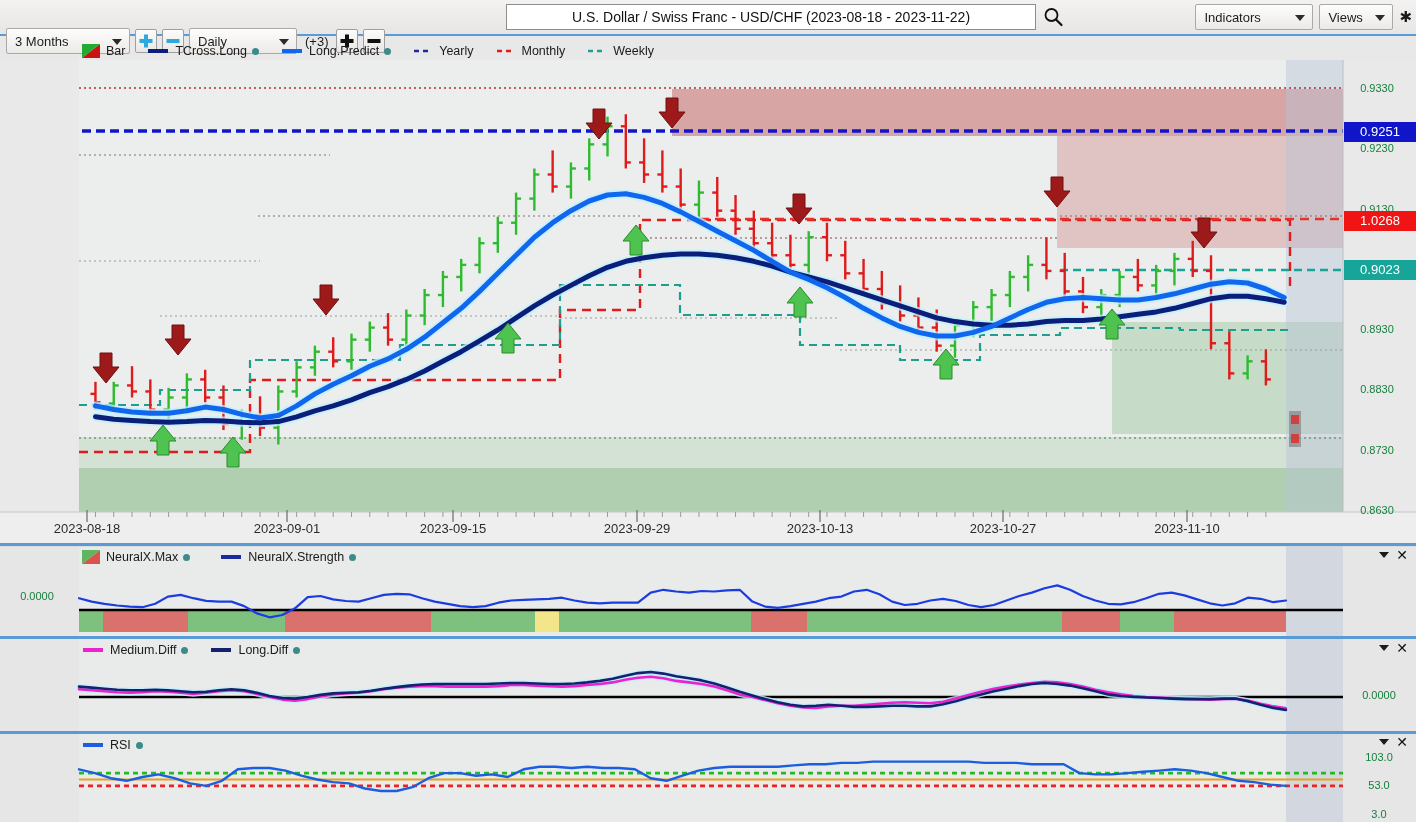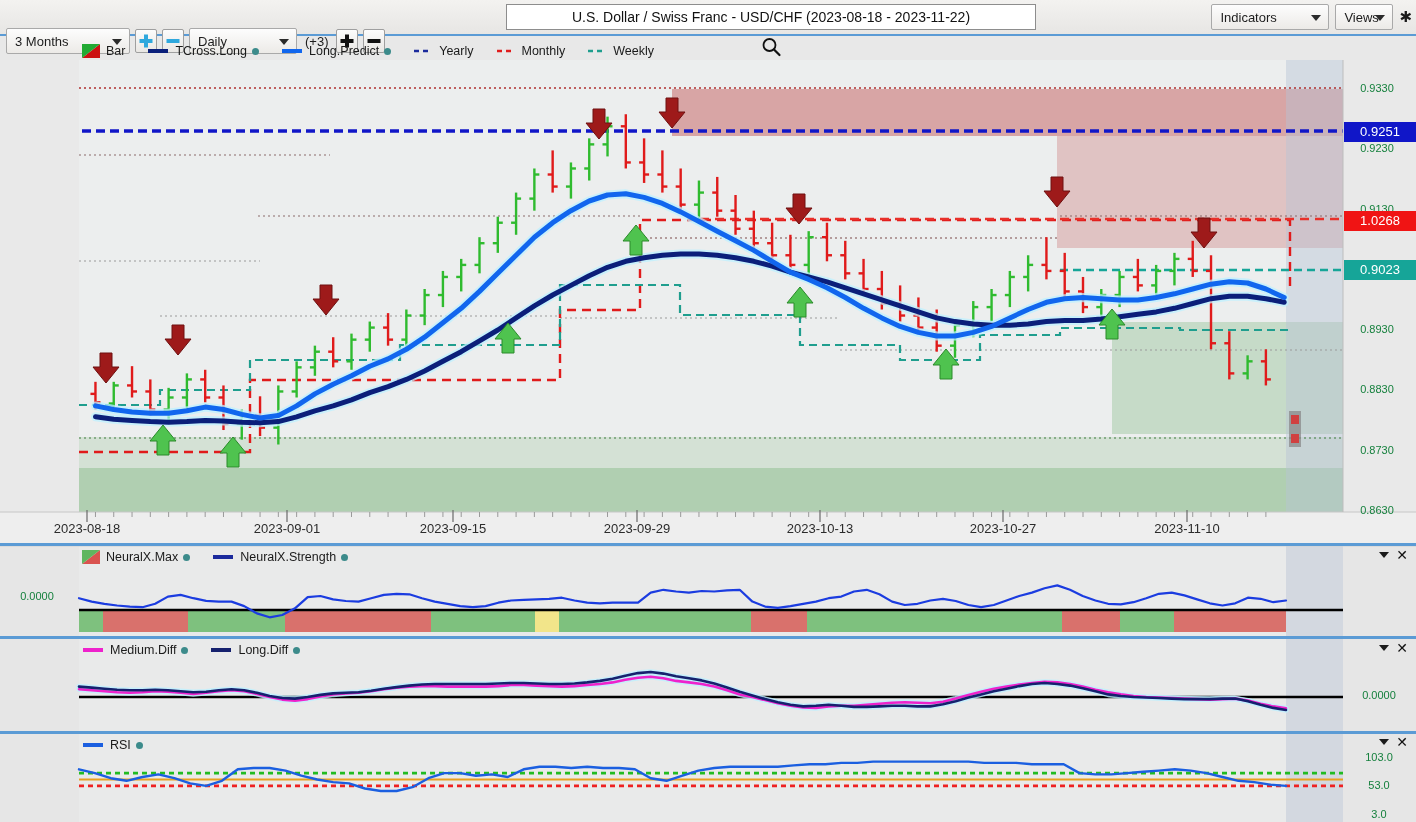--- a/index.html
+++ b/index.html
@@ -15,39 +15,39 @@
 
   
   .toolbar{
     position:absolute;left:0;top:0;width:1416px;height:36px;
     background:linear-gradient(#f3f2f0,#e7e6e4);
     border-bottom:2px solid #5b9bd5;
     box-sizing:border-box;
   }
   .tb-left{position:absolute;left:6px;top:4px;display:flex;align-items:center;gap:5px;margin-top:24px;}
   .tb-right{position:absolute;right:4px;top:4px;display:flex;align-items:center;gap:6px;}
-  .tb-center{position:absolute;left:506px;top:4px;display:flex;align-items:center;gap:6px;flex-direction:column;}
+  .tb-center{position:absolute;left:506px;top:4px;display:flex;align-items:center;gap:6px;}
 
   .combo{
     position:relative;height:26px;box-sizing:border-box;
     background:linear-gradient(#fdfdfd,#eceae7);
     border:1px solid #a9a9a9;border-radius:2px;
     display:flex;align-items:center;
     padding:0 22px 0 8px;font-size:13px;color:#1c1c1c;
     white-space:nowrap;
   }
   .combo .caret{
     position:absolute;right:7px;top:50%;margin-top:-2px;
     width:0;height:0;border-left:5px solid transparent;border-right:5px solid transparent;
     border-top:6px solid #2b2b2b;
   }
   #combo-range{width:124px;}
   #combo-interval{width:108px;}
   #combo-indicators{width:118px;}
-  #combo-views{width:58px;padding-right:20px;}
+  #combo-views{width:74px;padding-right:20px;}
 
   .sqbtn{
     width:22px;height:24px;box-sizing:border-box;
     background:linear-gradient(#fcfcfc,#e9e7e4);
     border:1px solid #9f9f9f;border-radius:2px;
     display:flex;align-items:center;justify-content:center;
     position:relative;
   }
   .sqbtn .plus-h,.sqbtn .plus-v,.sqbtn .minus-h{position:absolute;background:#2fa8dd;}
   .sqbtn.dark .plus-h,.sqbtn.dark .plus-v,.sqbtn.dark .minus-h{background:#111;}
@@ -526,21 +526,21 @@
       <span class="axis-lbl" style="right: 6px; top: 383.467px; width: 66px;">0.8830</span>
       <span class="axis-lbl" style="right: 6px; top: 443.733px; width: 66px;">0.8730</span>
       <span class="axis-lbl" style="right: 6px; top: 504px; width: 66px;">0.8630</span>
       <div class="price-badge" style="right: 0px; top: 122px; background: rgb(16, 22, 200); color: rgb(255, 255, 255);">0.9251</div>
       <div class="price-badge" style="right: 0px; top: 211px; background: rgb(240, 20, 20); color: rgb(255, 255, 255);">1.0268</div>
       <div class="price-badge" style="right: 0px; top: 260px; background: rgb(22, 165, 152); color: rgb(255, 255, 255);">0.9023</div>
     </div>
 
   <div class="panel-sep" style="top:543px;"></div>
   <div class="panel" id="panel-neuralx" style="left:0;top:546px;width:1416px;height:90px;">
-    <div class="legend" id="legend-neuralx" style="left:82px;top:3px;height:16px;">
+    <div class="legend" id="legend-neuralx" style="left:82px;top:3px;height:16px;gap:8px;">
         <span class="lg-item">
           <svg class="swatch" width="18" height="14" viewBox="0 0 18 14">
             <polygon points="0,14 18,14 18,0" fill="#d9534f"></polygon>
             <polygon points="0,14 0,0 18,0" fill="#5fb65f"></polygon>
           </svg>
           <span>NeuralX.Max</span>
           <span class="dot"></span>
         </span>
         <span class="lg-item">
           <svg class="swatch" width="22" height="10" viewBox="0 0 22 10">

